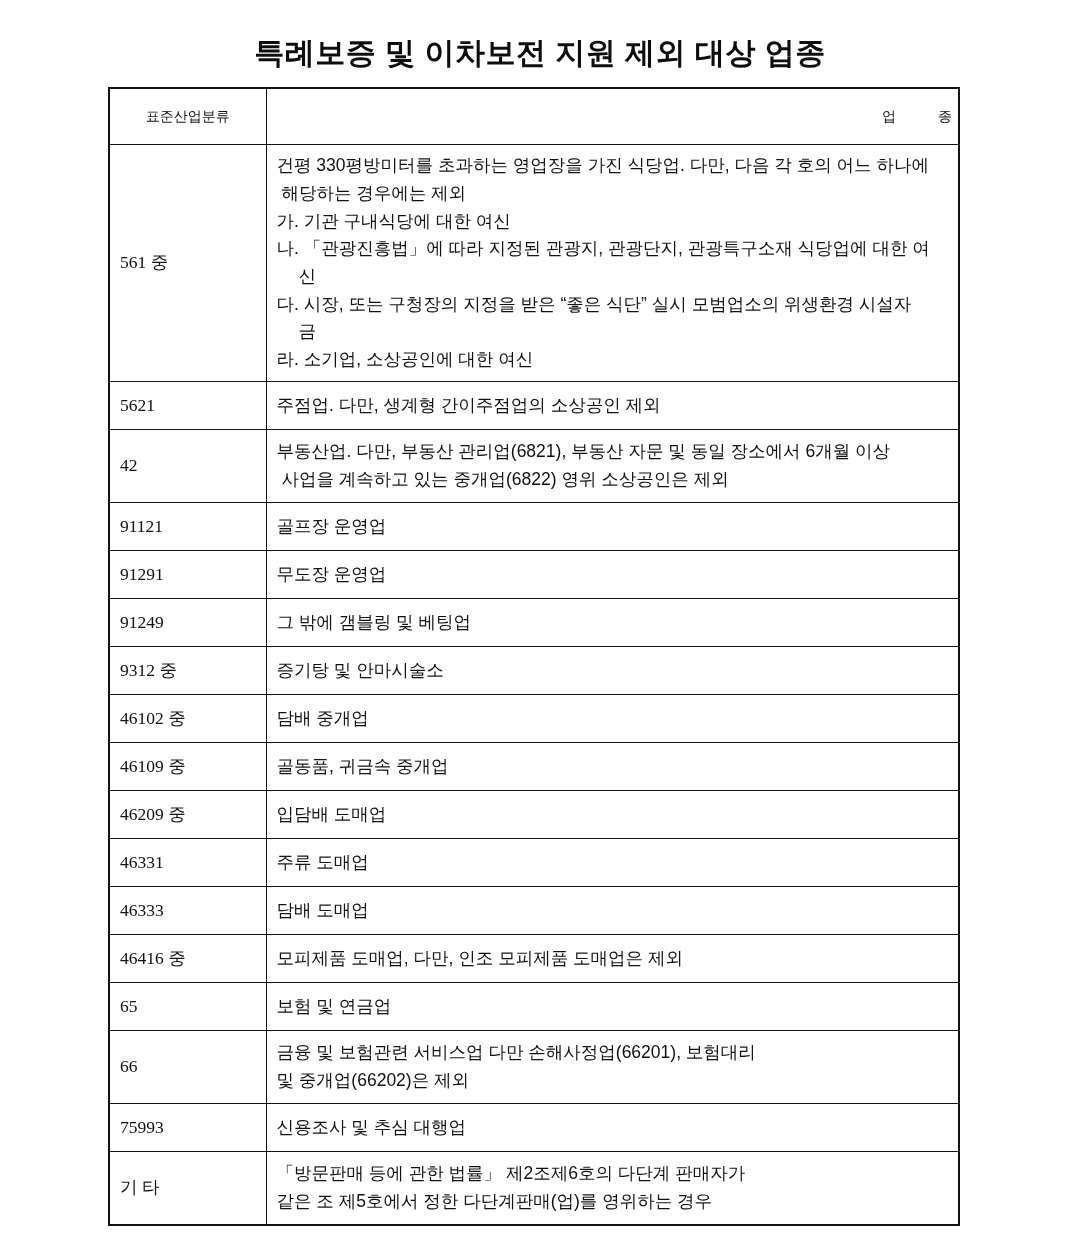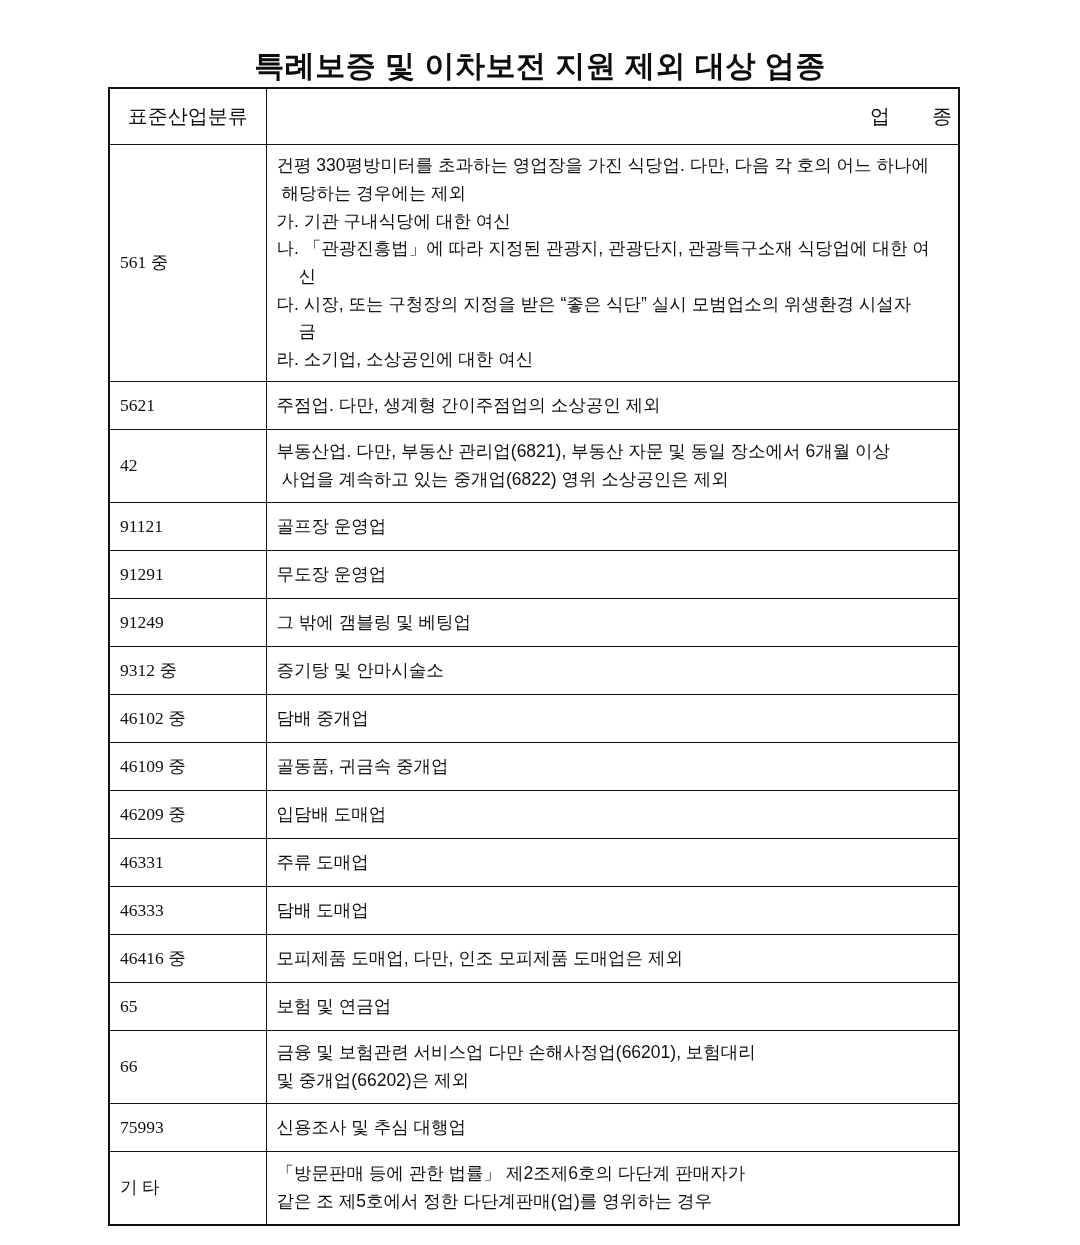--- a/index.html
+++ b/index.html
@@ -14,21 +14,21 @@
     font-family: "Liberation Sans", "DejaVu Sans", sans-serif;
     color: #111111;
     position: relative;
     overflow: hidden;
   }
 
   .page {
     width: 1080px;
     height: 1245px;
     box-sizing: border-box;
-    padding: 13px;
+    padding: 0;
     position: relative;
   }
 
   .doc-title {
     text-align: center;
     font-size: 30px;
     font-weight: bold;
     letter-spacing: 0.5px;
     color: #0d0d0d;
     margin: 0;
@@ -63,21 +63,21 @@
     line-height: 1.58;
     color: #111111;
     font-weight: normal;
   }
 
   
   table.excl thead th {
     height: 47px;
     padding: 4px 6px;
     font-weight: normal;
-    font-size: 20px;
+    font-size: 14px;
   }
   .th-code {
     text-align: center;
   }
   .th-desc {
     text-align: right;
     letter-spacing: 0;
   }
   .th-desc .gap {
     display: inline-block;

